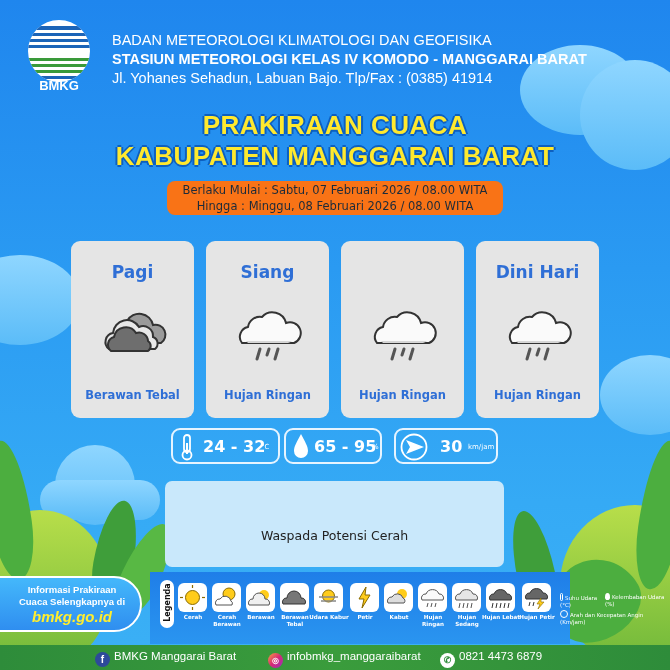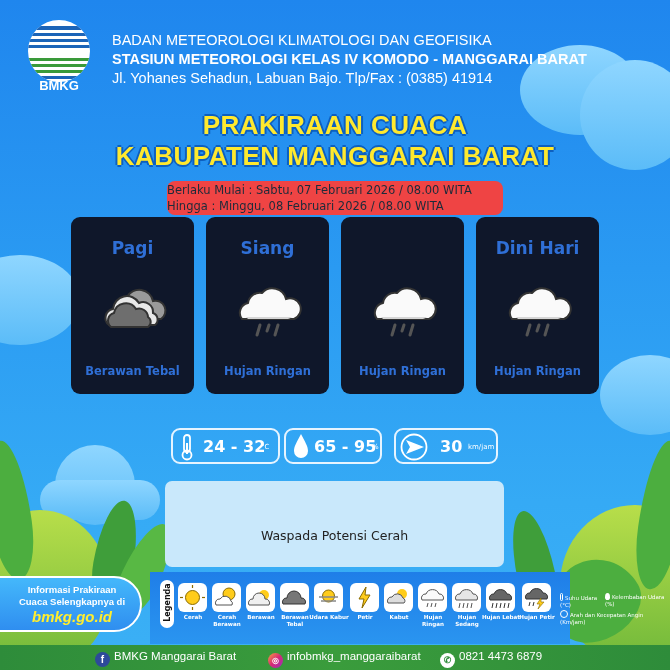--- a/index.html
+++ b/index.html
@@ -23,23 +23,23 @@
   .hdr { left: 100px; color: #fff; font-family: "Liberation Sans", sans-serif; white-space: nowrap; margin-left: 12px; }
   .hdr1 { top: 32px; font-size: 14.5px; }
   .hdr2 { top: 51px; font-size: 14.5px; font-weight: bold; }
   .hdr3 { top: 70px; font-size: 14.5px; }
 
   .title { left: 0; width: 670px; text-align: center; color: #ffe92e; font-weight: bold; font-family: "Liberation Sans", sans-serif;
     text-shadow: 0 2px 0 #0d5fbf, 2px 0 0 #0d5fbf, -2px 0 0 #0d5fbf, 0 -2px 0 #0d5fbf; letter-spacing: 0.5px; }
   .title1 { top: 110px; font-size: 26px; }
   .title2 { top: 141px; font-size: 26px; }
 
-  .validity { left: 167px; top: 181px; width: 336px; height: 34px; background: #ef4444; border-radius: 8px; color: #1d2b3a; font-size: 11.5px; line-height: 16px; padding-top: 1px; }
-
-  .card { top: 217px; width: 123px; height: 177px; background: #0f172a; border-radius: 9px; text-align: center; }
+  .validity { left: 167px; top: 181px; width: 336px; height: 34px; background: #f97316; border-radius: 8px; text-align: center; color: #1d2b3a; font-size: 11.5px; line-height: 16px; padding-top: 1px; }
+
+  .card { top: 241px; width: 123px; height: 177px; background: #e5e5e5; border-radius: 9px; text-align: center; }
   .card .period { position: absolute; top: 21px; left: 0; width: 100%; color: #2f6fd6; font-size: 17px; font-weight: bold; }
   .card .desc { position: absolute; top: 147px; left: 0; width: 100%; color: #2f6fd6; font-size: 11.5px; font-weight: bold; }
   .card svg { position: absolute; left: 26px; top: 62px; }
 
   .stat { top: 428px; height: 36px; border: 2px solid #e6f4ff; border-radius: 9px; color: #fff; }
   .stat .val { position: absolute; font-weight: bold; font-size: 16px; top: 7px; }
   .stat .unit { position: absolute; font-size: 7px; top: 13px; }
   .stat svg { position: absolute; }
 
   .warn { left: 165px; top: 481px; width: 339px; height: 86px; background: #c9e8fb; border-radius: 7px; text-align: center; }

